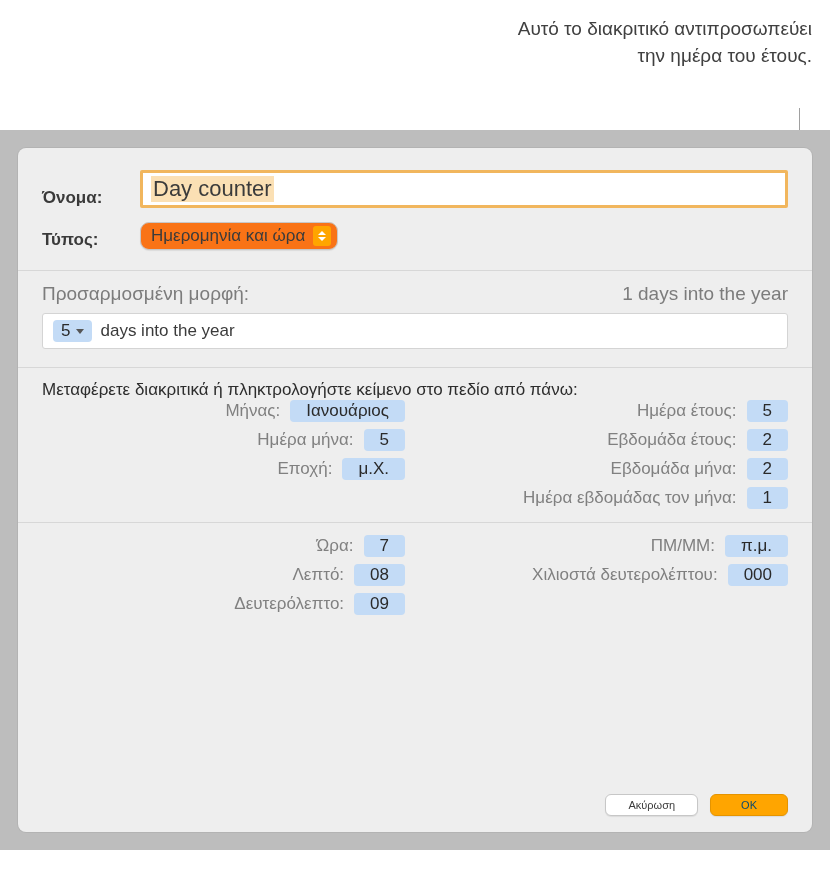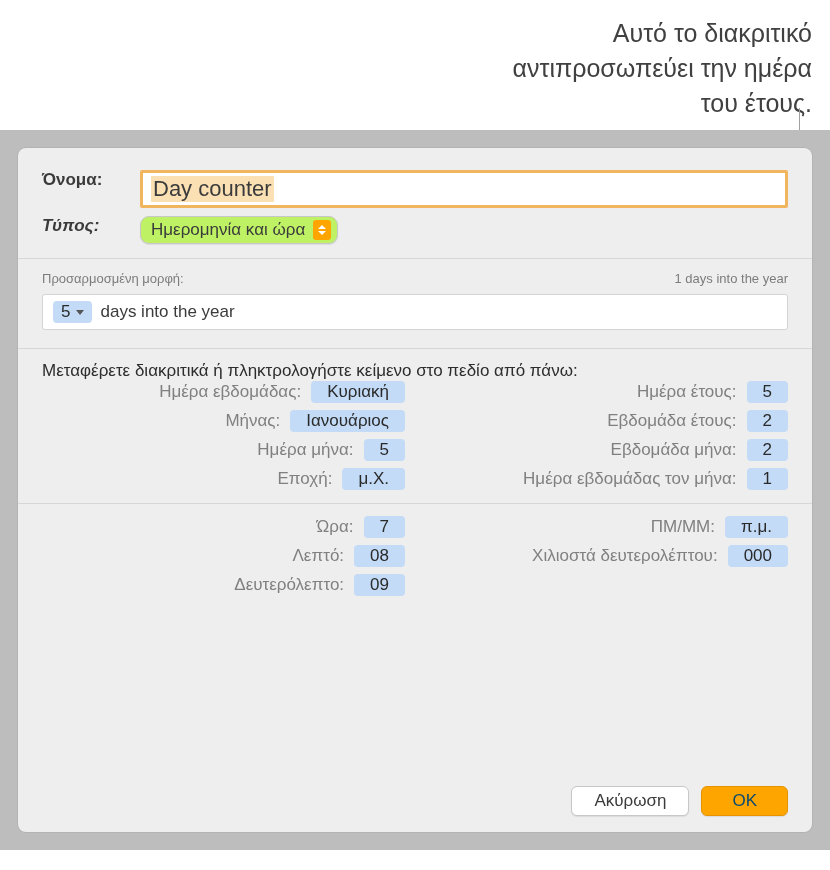--- a/index.html
+++ b/index.html
@@ -11,21 +11,21 @@
     color: #3b3b3b;
     background: #fff;
   }
   .wrap { position: relative; width: 830px; height: 870px; }
   .callout {
     position: absolute;
     top: 16px; right: 18px;
     width: 320px;
     text-align: right;
     color: #404040;
-    font-size: 25px;
+    font-size: 19px;
     line-height: 1.4;
   }
   .callout-line {
     position: absolute;
     border-top: 1px solid #a0a0a0;
     top: 460px;
     left: 685px;
     width: 114px;
   }
   .callout-vert {
@@ -44,37 +44,37 @@
   }
   .panel {
     width: 100%; height: 100%;
     background: #eeeeee;
     border-radius: 8px;
     padding: 22px 24px 16px 24px;
     display: flex;
     flex-direction: column;
     box-shadow: 0 0 0 1px rgba(0,0,0,0.05);
   }
-  .row { display: flex; align-items: flex-start; margin-bottom: 8px; }
+  .row { display: flex; align-items: flex-end; margin-bottom: 14px; }
   .row > label { color: #3a3a3a; }
   .name-label { width: 98px; font-weight: 600; }
   .name-input {
     flex: 1;
     background: #fff;
     border: 3px solid #f1b65d;
     border-radius: 2px;
     padding: 3px 8px;
     font-size: 22px;
     display: flex;
     align-items: center;
   }
   .name-input span { background: #fbe0b4; padding: 0 2px; }
-  .type-label { width: 98px; font-weight: 600; font-style: italic; }
+  .type-label { width: 98px; font-weight: 600; }
   .select {
-    background: #bef264;
+    background: #f97316;
     border: 1px solid #c7c7c7;
     border-radius: 9px;
     padding: 3px 6px 3px 10px;
     display: inline-flex;
     align-items: center;
     gap: 8px;
     box-shadow: 0 1px 1px rgba(0,0,0,0.08);
     cursor: default;
   }
   .select .stepper {
@@ -89,21 +89,21 @@
     content: "";
     width: 0; height: 0;
     border-left: 4px solid transparent;
     border-right: 4px solid transparent;
   }
   .select .stepper::before { border-bottom: 4px solid #fff; margin-bottom: 2px; }
   .select .stepper::after  { border-top: 4px solid #fff; }
   .hr { height: 1px; background: #d7d7d7; margin: 6px -24px 12px -24px; }
   .section-head {
     display: flex; justify-content: space-between;
-    color: #7c7c7c; font-size: 13px;
+    color: #7c7c7c; font-size: 19px;
     margin-bottom: 8px;
   }
   .format-field {
     background: #fff;
     border: 1px solid #d4d4d4;
     border-radius: 3px;
     padding: 6px 10px;
     display: flex; align-items: center;
     gap: 8px;
     margin-bottom: 12px;
@@ -155,21 +155,21 @@
   }
   .footer {
     margin-top: auto;
     display: flex; justify-content: flex-end;
     gap: 12px;
     padding-top: 8px;
   }
   .btn {
     border-radius: 6px;
     padding: 4px 22px;
-    font-size: 17px;
+    font-size: 11px;
     border: 1px solid #c7c7c7;
     background: #fff;
     box-shadow: 0 1px 1px rgba(0,0,0,0.08);
     cursor: default;
   }
   .btn.primary {
     background: #ffa500;
     border-color: #e59400;
     color: #0c4a6e;
     padding: 4px 30px;
@@ -216,24 +216,20 @@
         <span>days into the year</span>
       </div>
 
       <div class="hr"></div>
 
       <div class="helper">Μεταφέρετε διακριτικά ή πληκτρολογήστε κείμενο στο πεδίο από πάνω:</div>
 
       <div class="token-grid">
         <div class="token-col" id="date-left">
             <div class="token-row">
-              <span class="tlabel">Ημέρα εβδομάδας:</span>
-              <span class="tval"><span class="chip">Κυριακή</span></span>
-            </div>
-            <div class="token-row">
               <span class="tlabel">Μήνας:</span>
               <span class="tval"><span class="chip">Ιανουάριος</span></span>
             </div>
             <div class="token-row">
               <span class="tlabel">Ημέρα μήνα:</span>
               <span class="tval"><span class="chip">5</span></span>
             </div>
             <div class="token-row">
               <span class="tlabel">Εποχή:</span>
               <span class="tval"><span class="chip">μ.Χ.</span></span>

